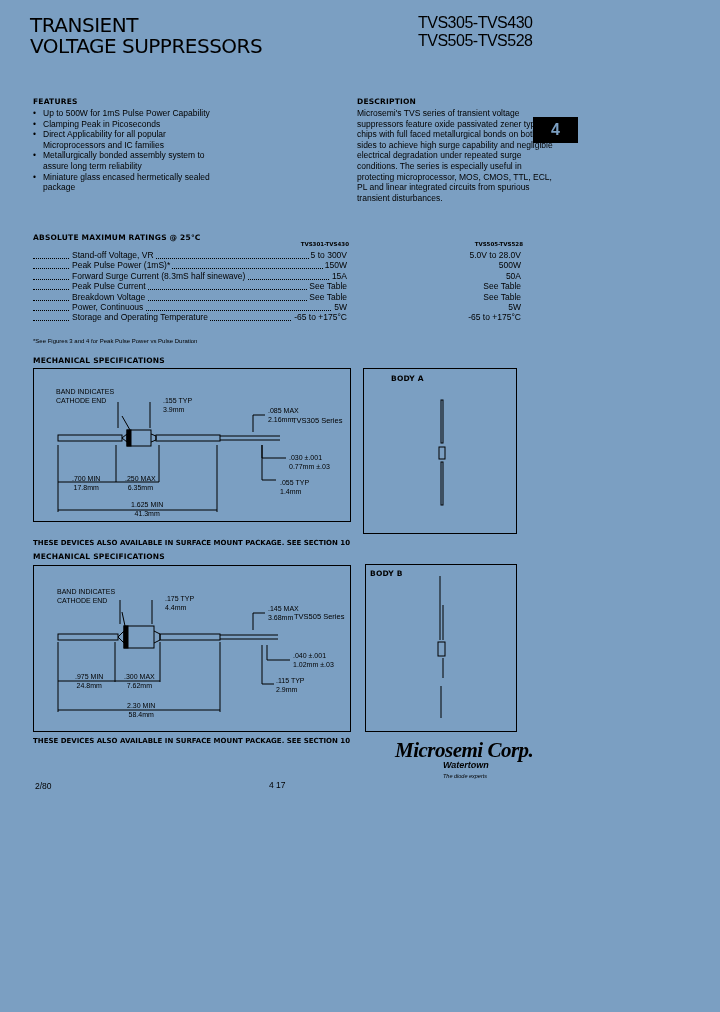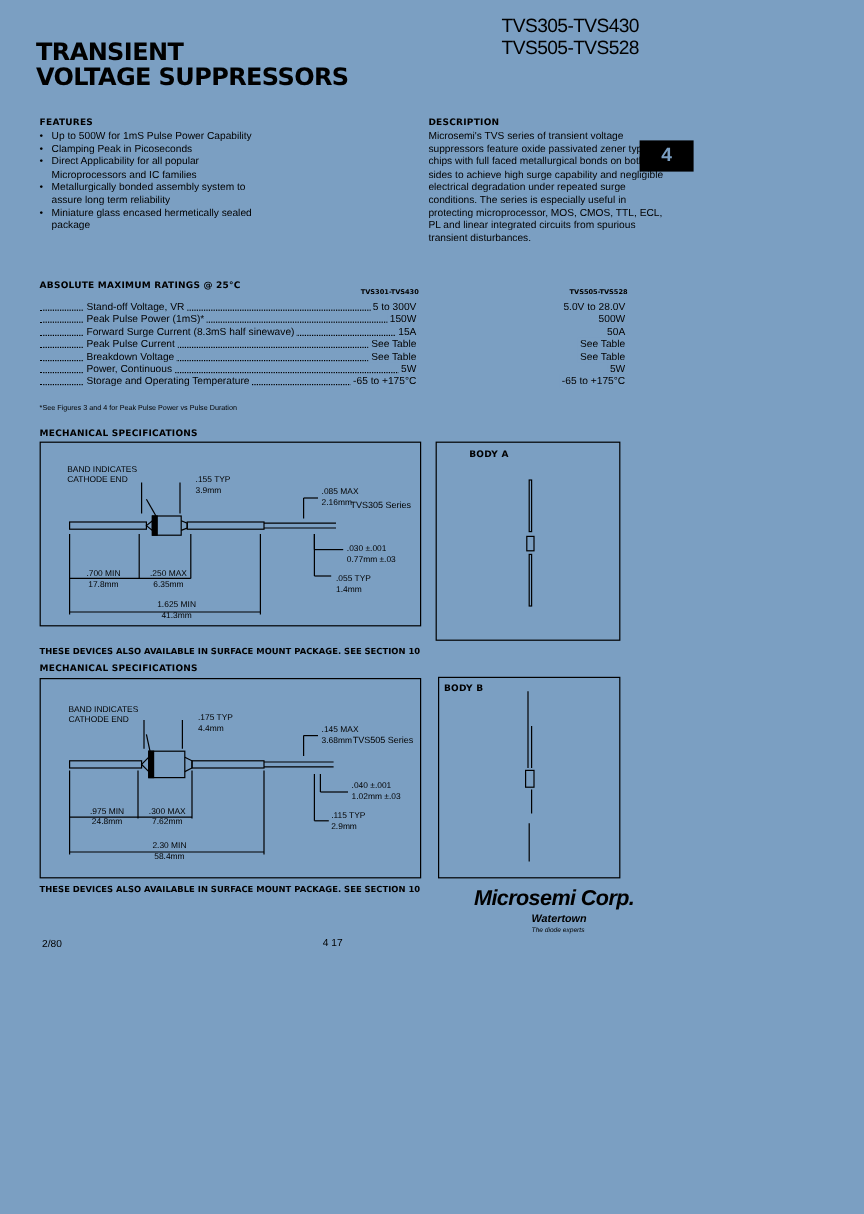--- a/index.html
+++ b/index.html
@@ -1,18 +1,18 @@
 <!DOCTYPE html>
 <html><head>
 <meta charset="utf-8">
 <style>
   html, body { margin:0; padding:0; }
   body { width:720px; height:1012px; background:#7b9fc2; position:relative; overflow:hidden; font-family:"Liberation Sans", sans-serif; color:#000; }
   .abs { position:absolute; }
-  .title { left:30px; top:33px; font-family:"DejaVu Sans", sans-serif; font-weight:bold; font-size:20px; line-height:21px; letter-spacing:-0.5px; }
+  .title { left:30px; top:15px; font-family:"DejaVu Sans", sans-serif; font-weight:normal; font-size:20px; line-height:21px; letter-spacing:-0.5px; }
   .partnos { left:418px; top:14px; font-size:16px; line-height:18px; letter-spacing:-0.5px; }
   .sec-head { font-family:"DejaVu Sans", sans-serif; font-weight:bold; font-size:7.5px; letter-spacing:0.2px; }
   .small { font-size:8.5px; line-height:10.6px;margin-top:43px; }
   .features { left:33px; top:97px; width:180px; }
   .features ul { list-style:none; margin:2px 0 0 0; padding:0; }
   .features li { font-size:8.5px; line-height:10.6px; padding-left:10px; position:relative; }
   .features li:before { content:"\2022"; position:absolute; left:0; top:0; }
   .desc { left:357px; top:97px; width:200px; }
   .desc p { margin:2px 0 0 0; font-size:8.5px; line-height:10.6px; }
   .tab4 { left:533px; top:117px; width:45px; height:26px; background:#000; color:#7b9fc2; font-weight:bold; font-size:16px; text-align:center; line-height:26px; }
@@ -22,21 +22,21 @@
   .rrow { position:relative; height:10.4px; font-size:8.5px; line-height:10.4px; }
   .rrow .lbl { position:absolute; left:0; }
   .rrow .v1 { position:absolute; right:174px; }
   .rrow .v2 { position:absolute; right:0; }
   .rrow .dots1 { position:absolute; left:0; right:178px; border-bottom:1px dotted #000; top:8px; z-index:0; }
   .rrow span { background:#7b9fc2; z-index:1; padding:0 2px;margin-left:37px; }
   .footnote { left:33px; top:338px; font-size:6px; }
   .box { border:1.5px solid #000; }
   .note { font-family:"DejaVu Sans", sans-serif; font-weight:bold; font-size:7px; }
   .dim { font-size:7px; line-height:9px; }
-  .logo { left:395px; top:738px; font-family:Liberation Sans, sans-serif; font-weight:bold; font-style:italic; font-size:18px; letter-spacing:-0.5px; }
+  .logo { left:395px; top:738px; font-family:Liberation Serif, serif; font-weight:bold; font-style:italic; font-size:21px; letter-spacing:-0.5px; }
   .logo-sub { left:443px; top:760px; font-weight:bold; font-style:italic; font-size:9px; }
   .logo-tag { left:443px; top:773px; font-style:italic; font-size:5.5px; }
   .footer-date { left:35px; top:781px; font-size:8.5px; }
   .footer-page { left:269px; top:780px; font-size:8.5px; }
   svg { position:absolute; }
 </style>
 </head>
 <body>
 
 <div class="abs title">

